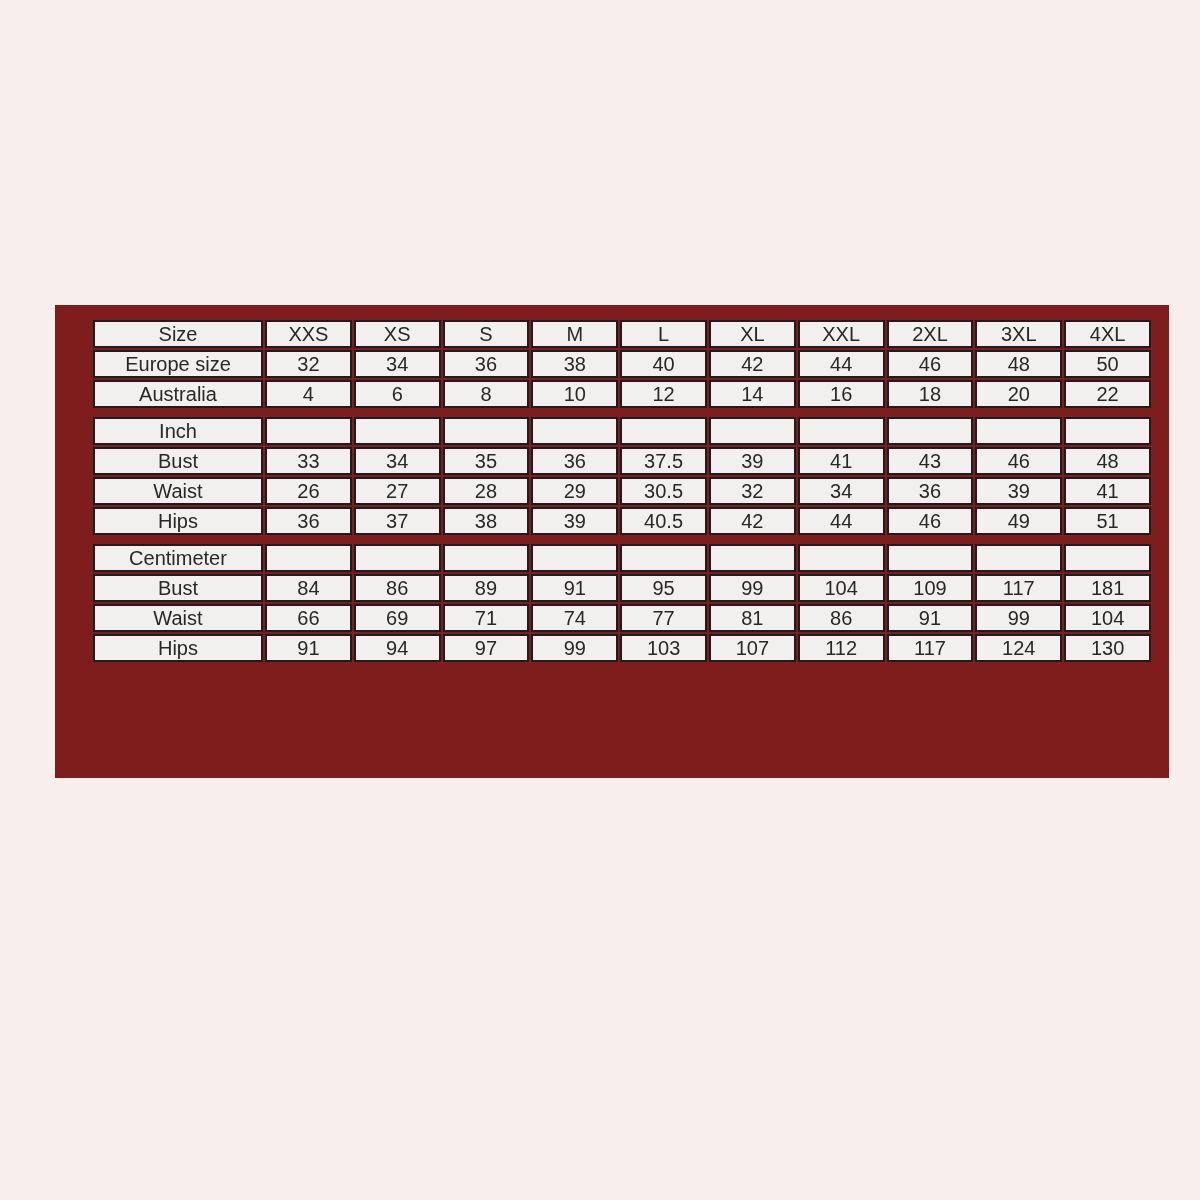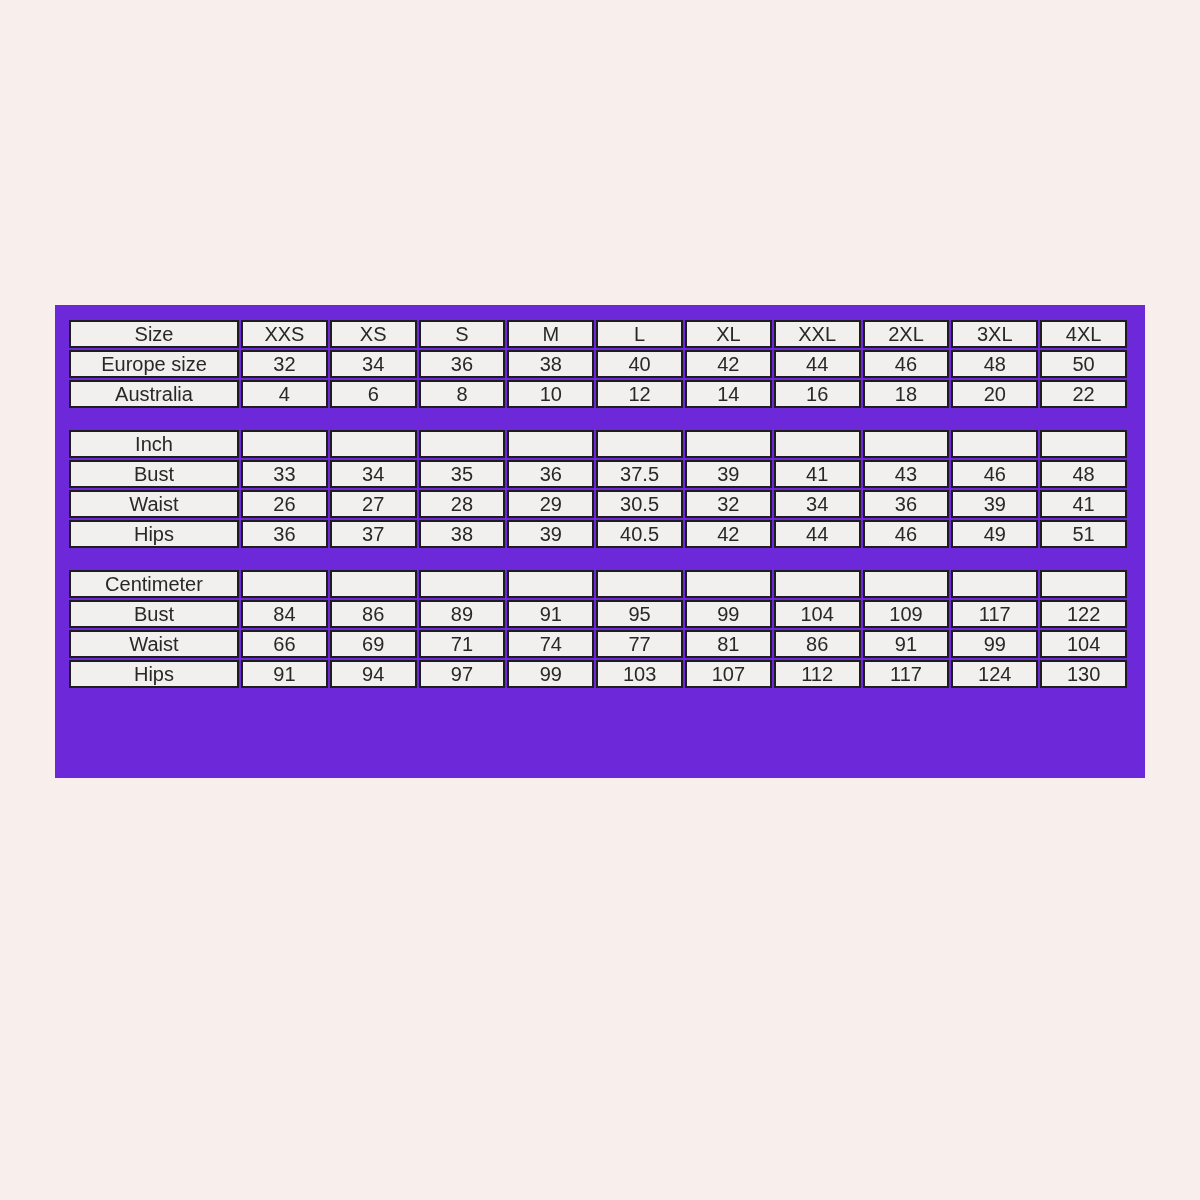--- a/index.html
+++ b/index.html
@@ -13,34 +13,35 @@
     background: #f8eeeb;
     font-family: "Liberation Sans", sans-serif;
     overflow: hidden;
   }
   .panel {
     position: absolute;
     left: 55px;
     top: 305px;
     width: 1090px;
     height: 473px;
-    background: #6d28d9;
+    background: #7f1d1d;
+    padding-left: 24px;
   }
   table.size-table {
     border-collapse: separate;
     border-spacing: 2px;
     table-layout: fixed;
     width: 1062px;
     margin-left: 12px;
   }
   table.size-table.first {
     margin-top: 13px;
   }
   table.size-table.spaced {
-    margin-top: 18px;
+    margin-top: 5px;
   }
   col.label-col { width: 170px; }
   table.size-table td {
     border: 2px solid #1d1d1d;
     background: #f1f0ee;
     height: 24px;
     padding: 0 2px;
     text-align: center;
     vertical-align: middle;
     font-size: 20px;
@@ -210,21 +211,21 @@
           <td>Bust</td>
           <td>84</td>
           <td>86</td>
           <td>89</td>
           <td>91</td>
           <td>95</td>
           <td>99</td>
           <td>104</td>
           <td>109</td>
           <td>117</td>
-          <td>122</td>
+          <td>181</td>
         </tr>
         <tr>
           <td>Waist</td>
           <td>66</td>
           <td>69</td>
           <td>71</td>
           <td>74</td>
           <td>77</td>
           <td>81</td>
           <td>86</td>

